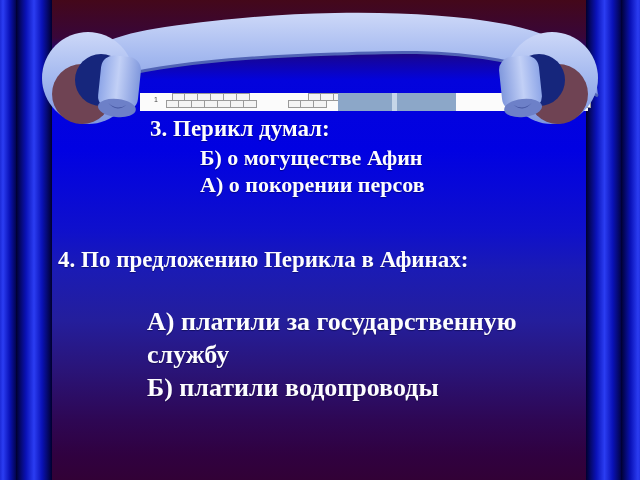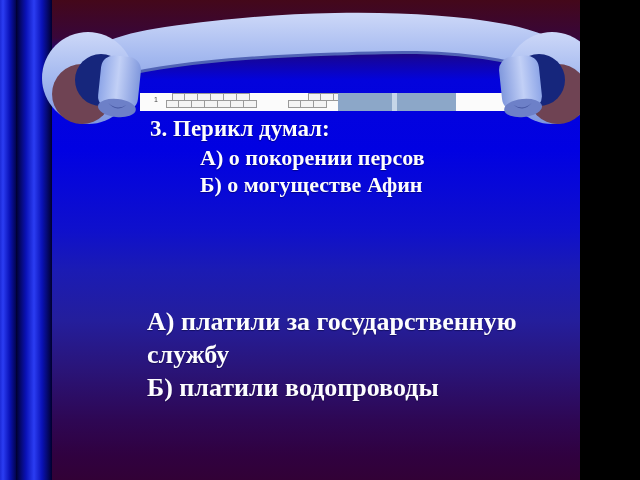--- a/index.html
+++ b/index.html
@@ -1,21 +1,21 @@
 <!DOCTYPE html>
 <html><head>
 <meta charset="utf-8">
 <style>
   * { margin: 0; padding: 0; box-sizing: border-box; }
   html, body { width: 640px; height: 480px; background: #000; }
   body { font-family: "Liberation Serif", serif; }
 
   .slide {
     position: relative;
-    width: 580px; height: 480px;
+    width: 640px; height: 480px;
     overflow: hidden;
     background: linear-gradient(180deg,
       #44081a 0px,
       #38063a 38px,
       #1405a0 60px,
       #0303dc 80px,
       #0101e2 150px,
       #0f10cc 230px,
       #1b1bb4 270px,
       #241e9c 320px,
@@ -175,22 +175,23 @@
       C 270,56 210,60 160,68
       C 115,75 85,84 54,103 Z" fill="url(#bandG)"></path>
     <path d="M 54,103 C 85,84 115,75 160,68 C 210,60 270,56 335,54
              C 390,52 440,50 498,60 C 540,68 565,78 598,96" fill="none" stroke="#5063b5" stroke-width="3"></path>
     <use href="#curlGroup"></use>
     <use href="#curlGroup" transform="translate(640 0) scale(-1 1)"></use>
   </svg>
 
   <div class="txt q3-title">3. Перикл думал:</div>
   <div class="txt q3-opts">
+    <div>Б) о могуществе Афин</div>
     <div>А) о покорении персов</div>
-    <div>Б) о могуществе Афин</div>
   </div>
 
+  <div class="txt q4-title">4. По предложению Перикла в Афинах:</div>
   <div class="txt q4-opts">
     <div>А) платили за государственную службу</div>
     <div>Б) платили водопроводы</div>
   </div>
 
 </div>
 
 </body></html>

